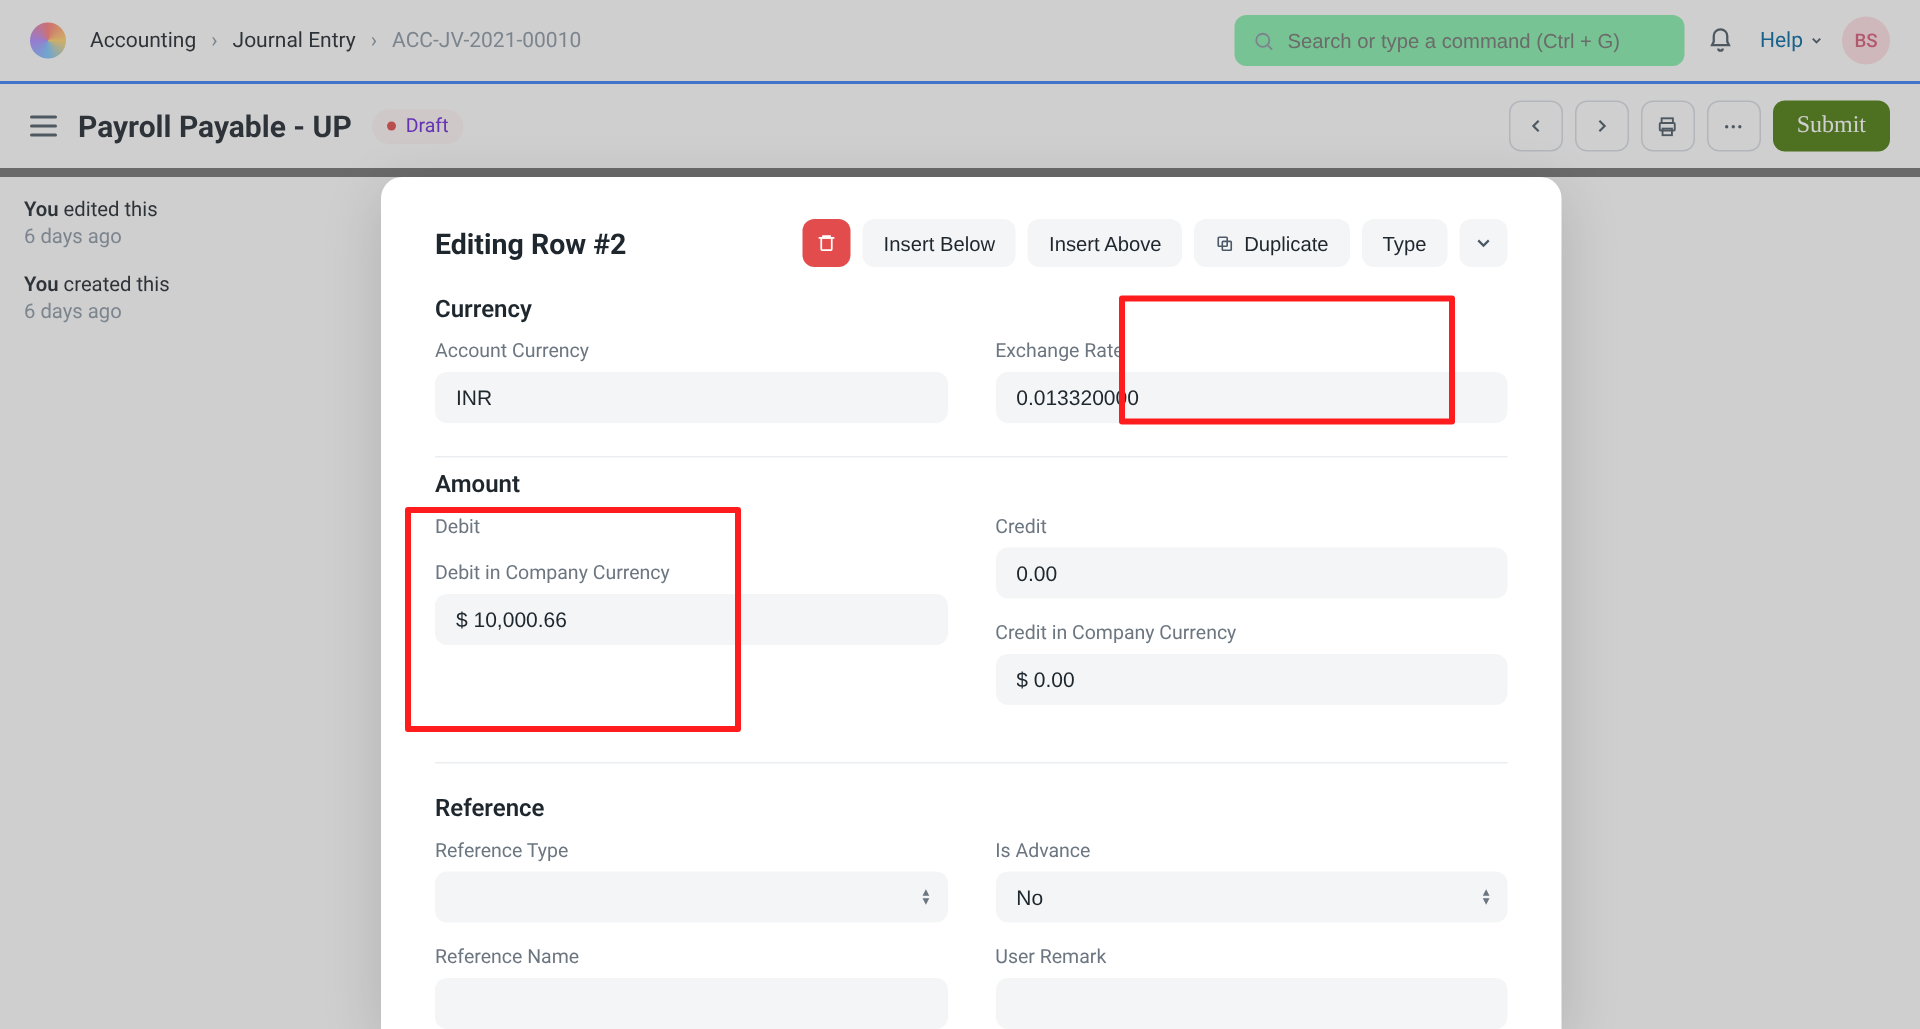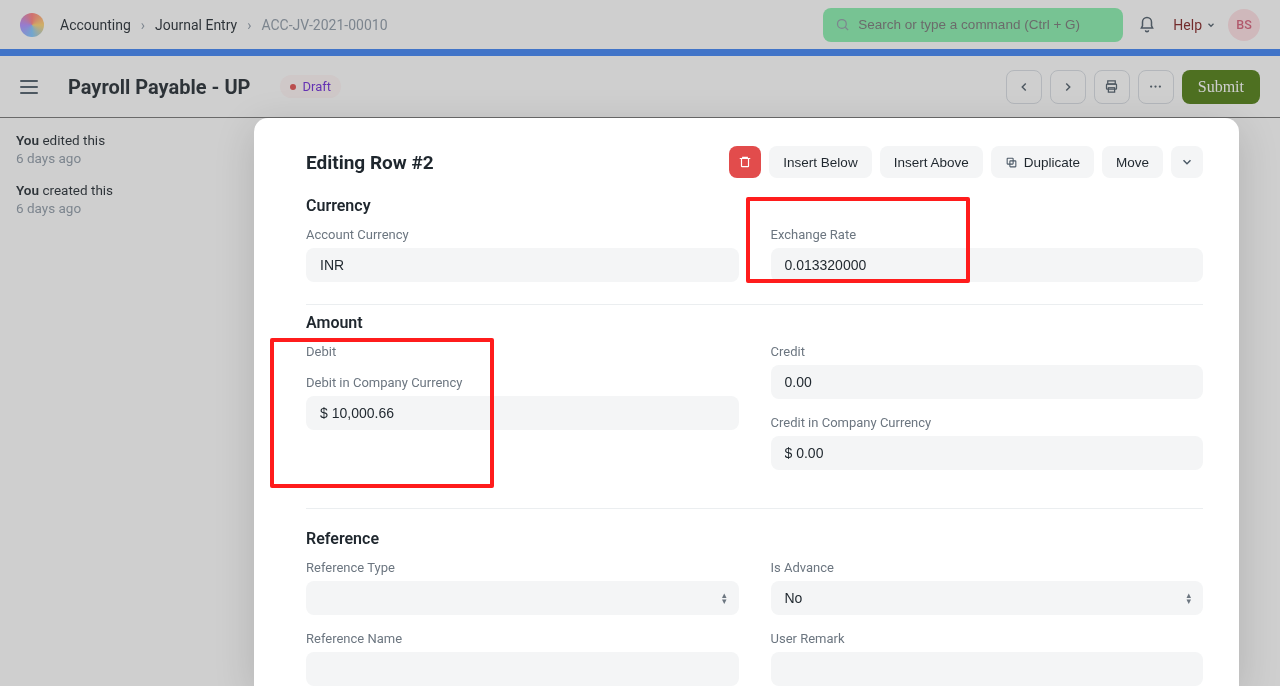--- a/index.html
+++ b/index.html
@@ -15,21 +15,21 @@
 }
 .overlay {
   position: absolute;
   inset: 0;
   background: rgba(82,82,82,0.28);
   z-index: 5;
   pointer-events: none;
 }
 .topbar {
   height: 56px;
-  border-bottom: 7px solid #3b82f6;
+  border-bottom: 2px solid #3b82f6;
   display: flex;
   align-items: center;
   padding: 0 20px;
 }
 .logo {
   width: 24px; height: 24px; border-radius: 50%;
   background: conic-gradient(#ff7c7c, #ffd36e, #7cc6ff, #b18cff, #ff7c7c);
   margin-right: 16px;
 }
 .breadcrumb { display: flex; align-items: center; gap: 10px; color: #1f272e; }
@@ -41,27 +41,27 @@
   background: #86efac; border-radius: 8px;
   display: flex; align-items: center; padding: 0 12px; color: #8d99a6;
   gap: 8px;
 }
 .searchbox input { border: none; background: transparent; outline: none; flex:1; font-size: 13.5px; color: #4c5a67; }
 .icon-btn {
   width: 32px; height: 32px; border-radius: 6px;
   display: inline-flex; align-items:center; justify-content:center;
   color: #4c5a67; margin-left: 8px; cursor: pointer;
 }
-.help { display: inline-flex; align-items: center; gap: 4px; color: #7f1d1d; margin-left: 10px; cursor:pointer; }
+.help { display: inline-flex; align-items: center; gap: 4px; color: #0369a1; margin-left: 10px; cursor:pointer; }
 .avatar { width: 32px; height: 32px; border-radius: 50%; background: #ffe0e4; color:#d65c77;
   display:inline-flex;align-items:center;justify-content:center;font-weight:500;margin-left:12px; font-size:12.5px; }
 
 .header-row {
-  height: 62px; border-bottom: 1px solid #737373;
-  display:flex; align-items:center; padding: 0 20px; gap: 30px;
+  height: 62px; border-bottom: 6px solid #737373;
+  display:flex; align-items:center; padding: 0 20px; gap: 14px;
 }
 .hamburger { width:18px; display:flex; flex-direction:column; gap:4px; cursor:pointer; }
 .hamburger span { height:2px; background:#4c5a67; border-radius:2px; }
 .page-title { font-size: 20px; font-weight: 700; }
 .status-badge {
   background: #fff5f5; color: #6d28d9;
   border-radius: 12px; padding: 4px 10px; font-size: 13px;
   display: inline-flex; align-items: center; gap: 6px;
 }
 .status-dot { width:6px; height:6px; background:#e24c4c; border-radius:50%; }
@@ -74,24 +74,24 @@
 }
 .sidebar {
   position:absolute; left:0; top:118px; width: 220px; padding: 14px 16px; color:#1f272e; font-size:13.5px;
 }
 .sidebar .line { margin-bottom: 2px; }
 .sidebar .time { color:#8d99a6; margin-bottom: 16px; }
 .sidebar b { font-weight: 600; }
 
 .modal {
   position:absolute; z-index:10;
-  left: 254px; top: 118px; width: 985px; height: 568px;
+  left: 254px; top: 118px; width: 787px; height: 568px;
   background:#fff; border-radius: 14px 14px 0 0;
   box-shadow: 0 10px 40px rgba(0,0,0,0.15);
-  padding: 28px 36px 0 52px;
+  padding: 28px 36px 0 36px;
   overflow:hidden;
 }
 .modal-header { display:flex; align-items:center; margin-bottom: 18px; }
 .modal-title { font-size: 19px; font-weight: 700; }
 .modal-actions { margin-left:auto; display:flex; gap:8px; align-items:center; }
 .act-btn {
   background:#f4f5f6; border:none; border-radius:8px; height:32px; padding: 0 14px;
   font-size:13.5px; color:#1f272e; cursor:pointer; display:inline-flex; align-items:center; gap:6px;
 }
 .act-btn.icon-only { width:32px; padding:0; justify-content:center; }
@@ -212,21 +212,21 @@
       </button>
       <button class="act-btn">Insert Below</button>
       <button class="act-btn">Insert Above</button>
       <button class="act-btn">
         <svg width="13" height="13" viewBox="0 0 24 24" fill="none" stroke="#4c5a67" stroke-width="2">
             <rect x="9" y="9" width="11" height="11" rx="1"></rect>
             <rect x="4" y="4" width="11" height="11" rx="1"></rect>
           </svg>
         <span>Duplicate</span>
       </button>
-      <button class="act-btn">Move</button>
+      <button class="act-btn">Type</button>
       <button class="act-btn icon-only">
         <svg width="14" height="14" viewBox="0 0 24 24" fill="none" stroke="#4c5a67" stroke-width="2.5">
             <polyline points="6 9 12 15 18 9"></polyline>
           </svg>
       </button>
     </div>
   </div>
 
   <div class="section-title">Currency</div>
   <div class="row2">

